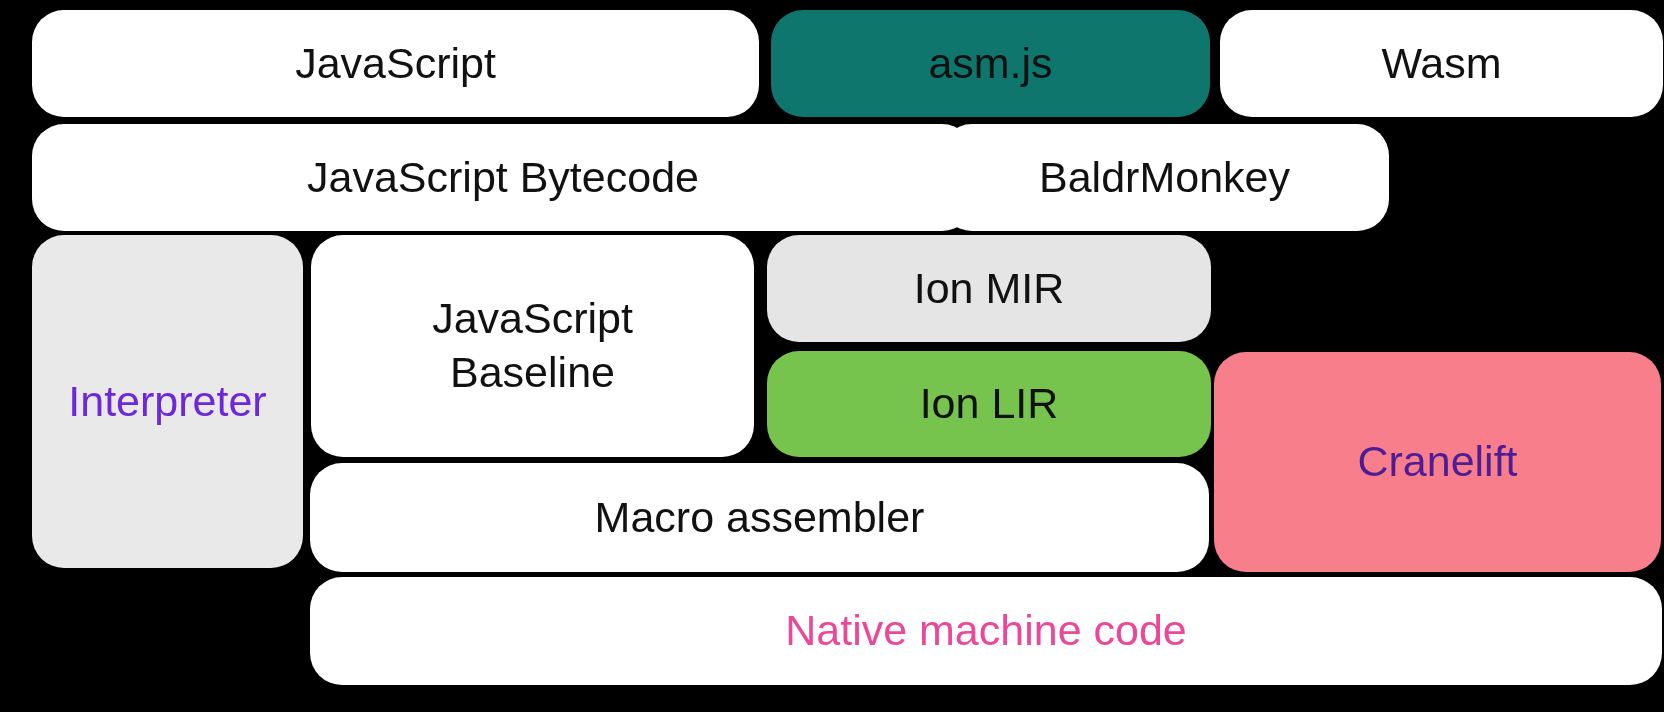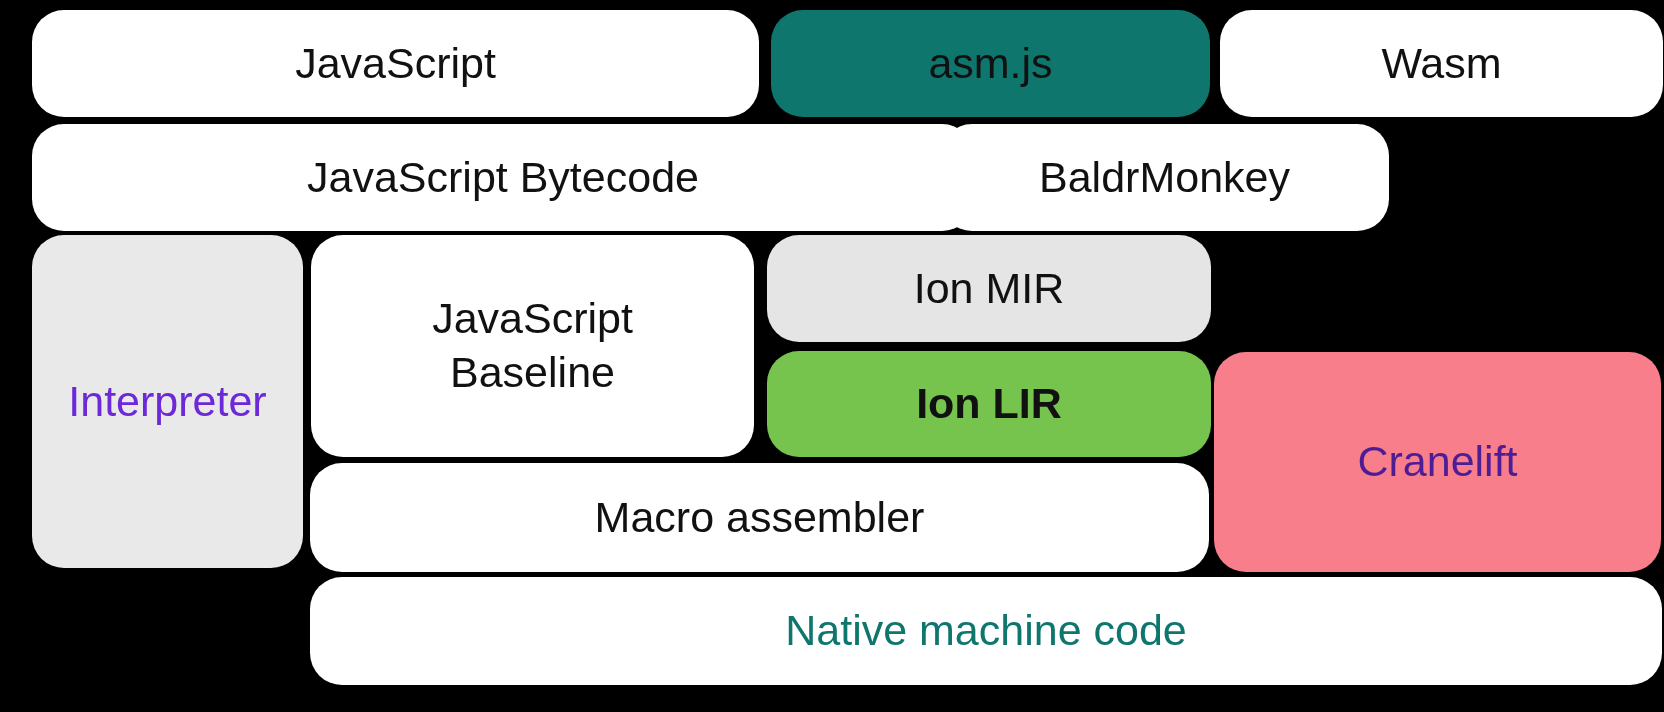--- a/index.html
+++ b/index.html
@@ -33,21 +33,21 @@
   .b-javascript          { left: 16px;   top: 10px;  width: 727px;  height: 107px; }
   .b-asmjs               { left: 755px;  top: 10px;  width: 439px;  height: 107px; }
   .b-wasm                { left: 1204px; top: 10px;  width: 443px;  height: 107px; }
   
   .b-javascript-bytecode { left: 16px;   top: 124px; width: 942px;  height: 107px; }
   .b-baldrmonkey         { left: 924px;  top: 124px; width: 449px;  height: 107px; }
   
   .b-interpreter         { left: 16px;   top: 235px; width: 271px;  height: 333px; }
   .b-javascript-baseline { left: 295px;  top: 235px; width: 443px;  height: 222px; white-space: normal; }
   .b-ion-mir             { left: 751px;  top: 235px; width: 444px;  height: 107px; }
-  .b-ion-lir             { left: 751px;  top: 351px; width: 444px;  height: 106px; font-weight: bold; }
+  .b-ion-lir             { left: 751px;  top: 351px; width: 444px;  height: 106px; }
   .b-cranelift           { left: 1198px; top: 352px; width: 447px;  height: 220px; }
   
   .b-macro-assembler     { left: 294px;  top: 463px; width: 899px;  height: 109px; }
   .b-native-machine-code { left: 294px;  top: 577px; width: 1352px; height: 108px; }
 
   .two-line { display: flex; flex-direction: column; align-items: center; justify-content: center; }
 </style>
 </head>
 <body>
 
@@ -71,15 +71,15 @@
   </div>
 
   <div class="box b-ion-mir" style="background: #e5e5e5; color: rgb(17, 17, 17);">Ion MIR</div>
 
   <div class="box b-ion-lir" style="background: rgb(118, 196, 78); color: rgb(17, 17, 17);">Ion LIR</div>
 
   <div class="box b-cranelift" style="background: rgb(248, 126, 140); color: #4c1d95;">Cranelift</div>
 
   <div class="box b-macro-assembler" style="background: rgb(255, 255, 255); color: rgb(17, 17, 17);">Macro assembler</div>
 
-  <div class="box b-native-machine-code" style="background: rgb(255, 255, 255); color: #0f766e;">Native machine code</div>
+  <div class="box b-native-machine-code" style="background: rgb(255, 255, 255); color: #ec4899;">Native machine code</div>
 
 </div>
 
 </body></html>

